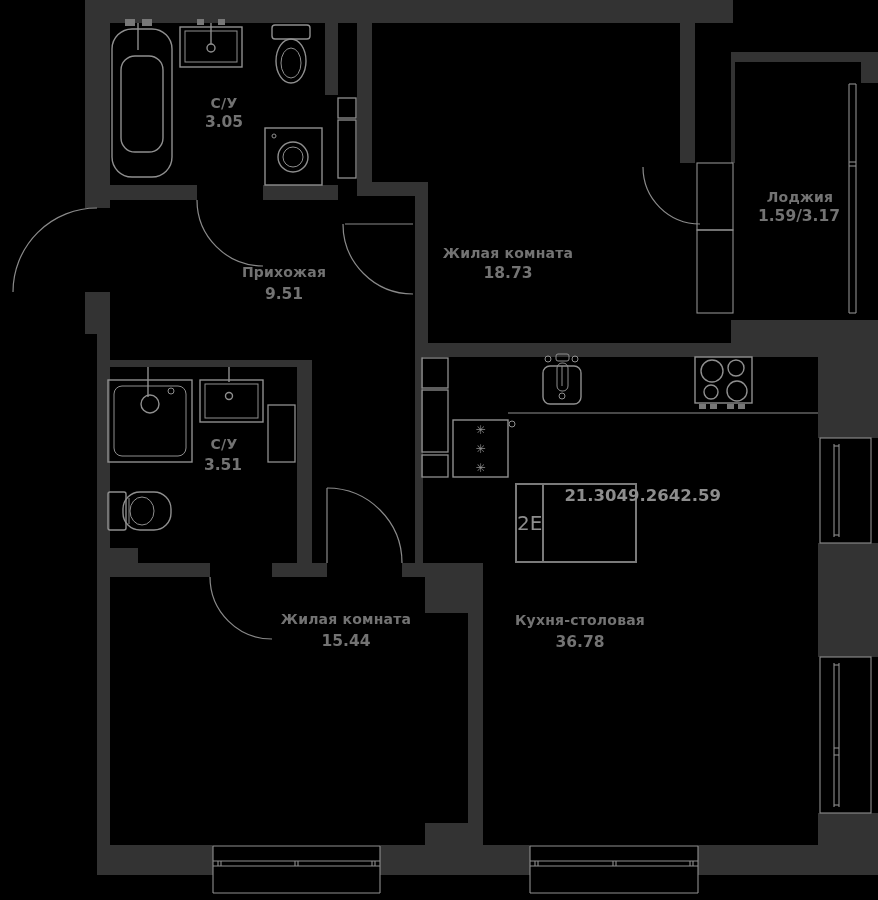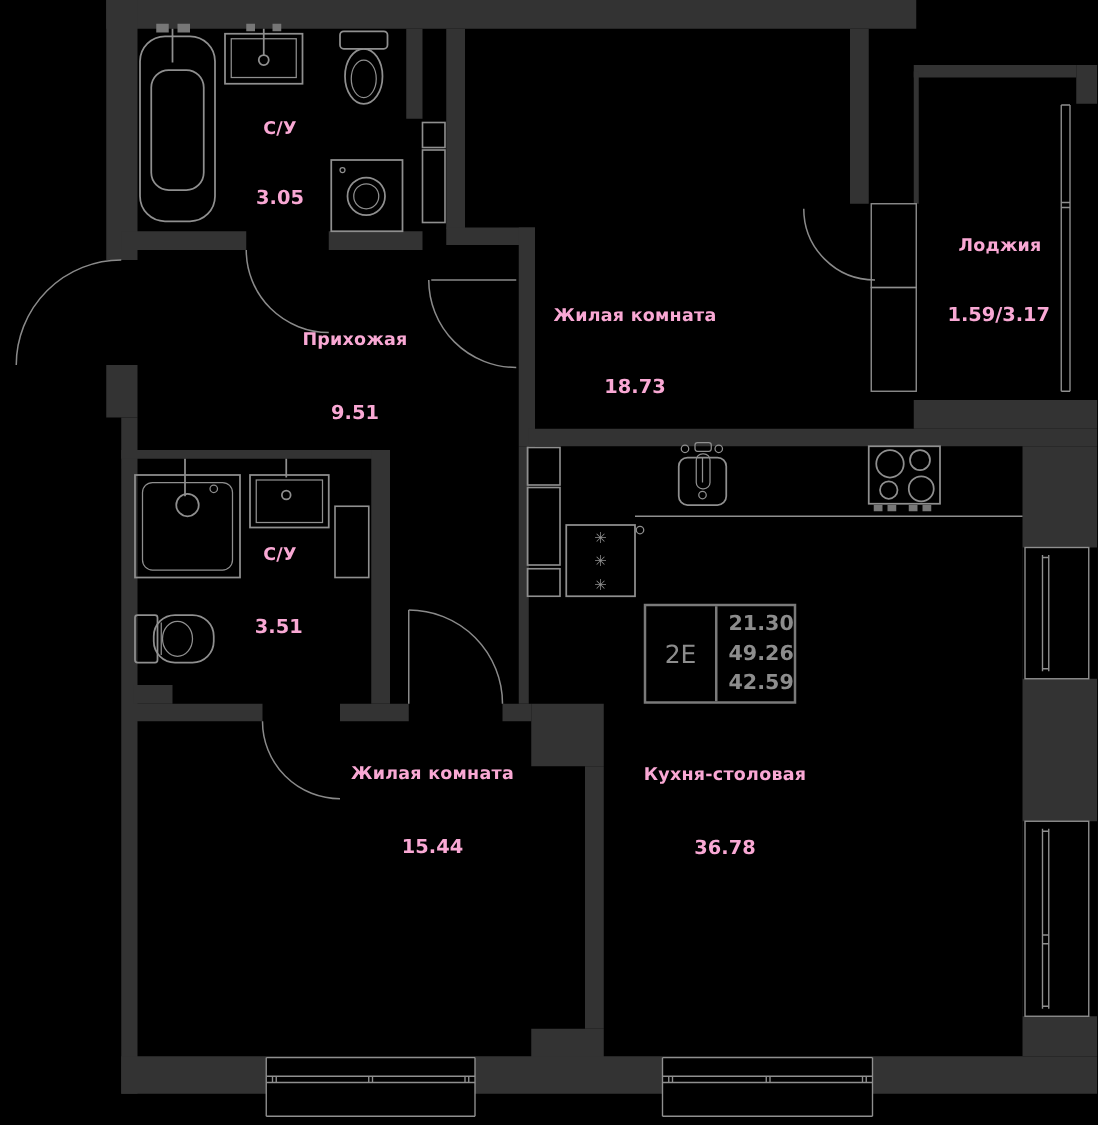--- a/index.html
+++ b/index.html
@@ -2,29 +2,29 @@
 <html><head>
 <meta charset="utf-8">
 <style>
   html,body{margin:0;padding:0;background:#000;}
   #plan{position:relative;width:878px;height:900px;background:#000;overflow:hidden;
         font-family:"DejaVu Sans",sans-serif;}
   .w{position:absolute;background:#333333;}
   .cut{position:absolute;background:#000000;}
   svg.layer{position:absolute;left:0;top:0;}
   .room-label{position:absolute;transform:translate(-50%,-50%);white-space:nowrap;
-              color:#f9a8d4;font-weight:bold;text-align:center;}
+              color:#737373;font-weight:bold;text-align:center;}
   .rl-name{font-size:14px;letter-spacing:.2px;}
-  .rl-area{font-size:15.5px;margin-top:36px;}
+  .rl-area{font-size:15.5px;}
   .unit-box{position:absolute;left:515px;top:483px;width:122px;height:80px;
             border:2px solid #7a7a7a;display:flex;box-sizing:border-box;color:#8d8d8d;}
   .unit-type{width:55px;display:flex;align-items:center;justify-content:center;
              font-size:20px;font-weight:normal;border-right:2px solid #7a7a7a;}
-  .unit-areas{flex:1;display:flex;flex-direction:column;justify-content:space-around;
-              padding:3px 0 3px 9px;font-size:16.5px;font-weight:bold;line-height:1;}
+  .unit-areas{flex:1;display:flex;flex-direction:row;justify-content:space-around;
+              padding:3px 0 3px 20px;font-size:16.5px;font-weight:bold;line-height:1;}
   .snowflakes{position:absolute;left:453px;top:424px;width:55px;height:50px;display:flex;
               flex-direction:column;align-items:center;justify-content:space-between;
               color:#8f8f8f;font-size:12px;line-height:1;}
 </style>
 </head>
 <body>
 
 <div id="plan">
 
   <div class="w" style="left:85px;top:0;width:648px;height:23px"></div>

